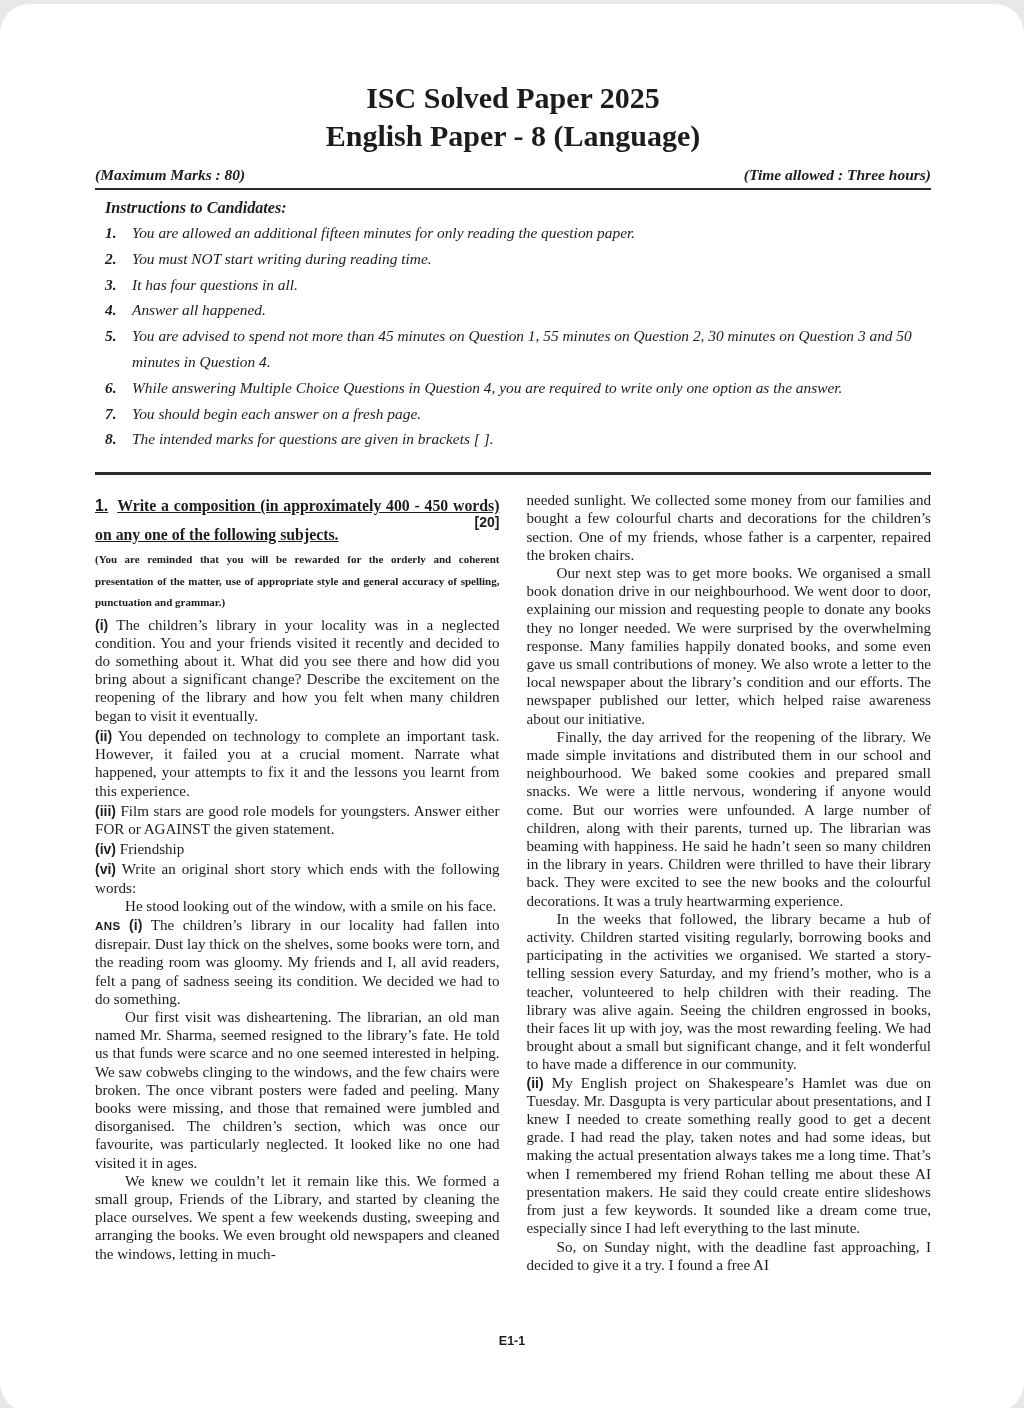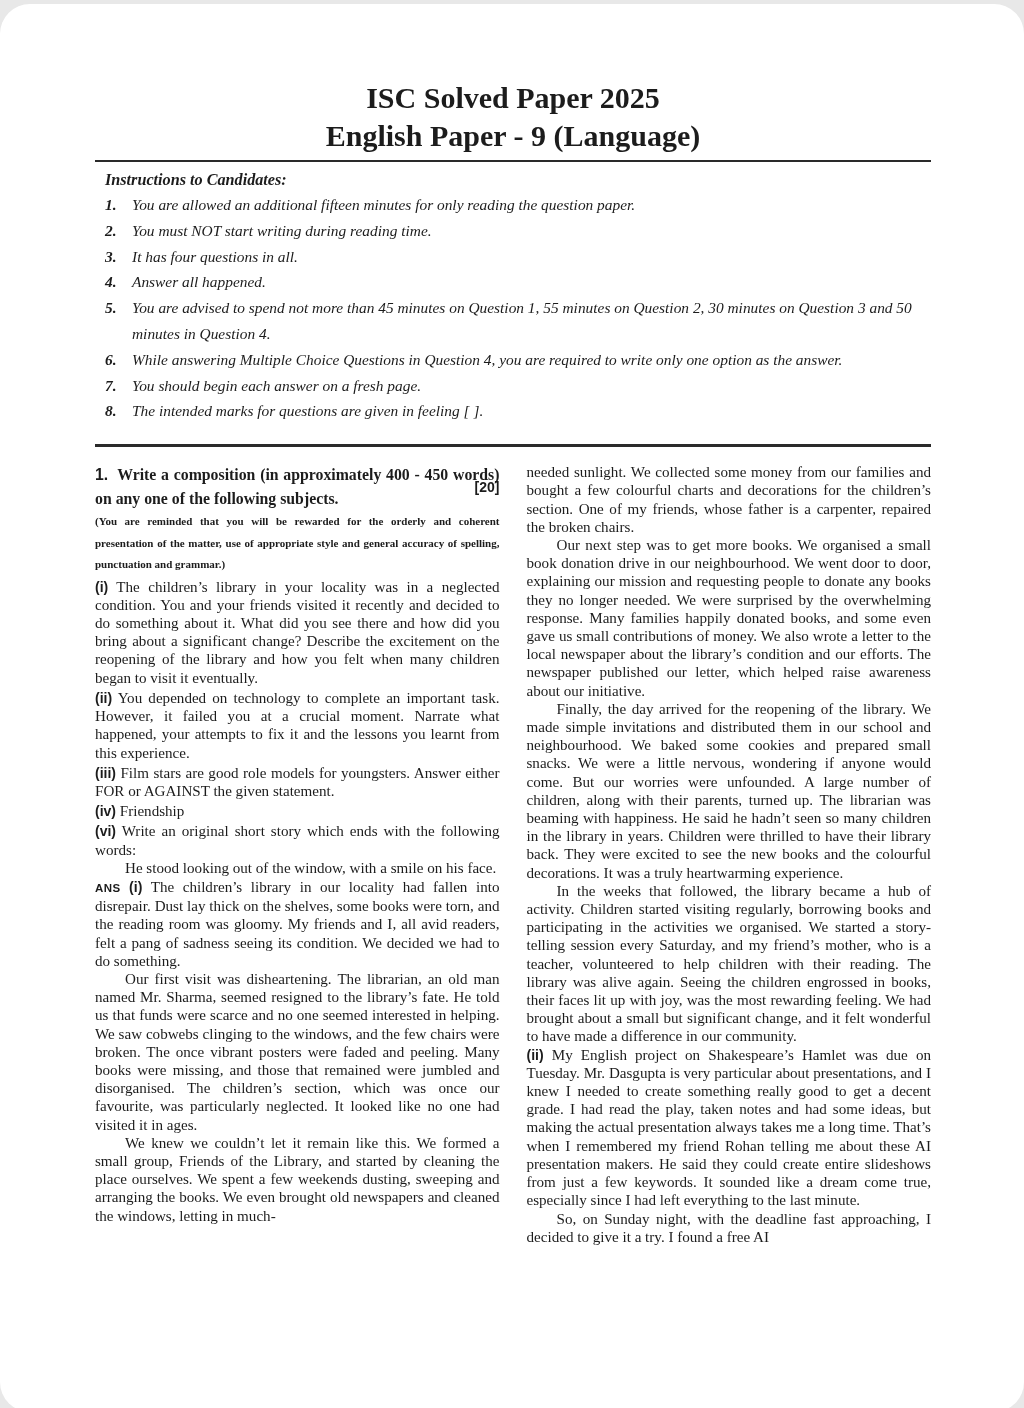--- a/index.html
+++ b/index.html
@@ -24,43 +24,47 @@
   .instr-heading{font-weight:bold;font-size:16.2px;line-height:24px;}
   .instr-item{display:flex;font-size:15.4px;line-height:25.8px;}
   .instr-num{font-weight:bold;width:27px;flex:none;}
   .instr-text{flex:1;}
 
   
   .columns{display:flex;gap:27px;margin-top:16px;}
   .col{width:405px;text-align:justify;font-size:15.1px;line-height:18.2px;}
   .col p{margin:0;}
 
-  .qhead{position:relative;font-weight:bold;font-size:15.8px;line-height:24px;text-align:justify;}
+  .qhead{position:relative;font-weight:bold;font-size:15.8px;line-height:29px;text-align:justify;text-decoration:underline;}
   .qnum{font-family:"Liberation Sans",sans-serif;font-size:15.8px;margin-right:9px;}
   .marks{position:absolute;right:0;bottom:12px;font-family:"Liberation Sans",sans-serif;font-size:14px;font-weight:bold;}
   .qnote{font-weight:bold;font-size:11px;line-height:21.5px;margin-top:5px;text-align:justify;}
 
   .opt{margin-top:2px !important;}
   .optlabel{font-weight:bold;font-family:"Liberation Sans",sans-serif;font-size:14px;}
   .indent{text-indent:30px;}
   .anslabel{font-family:"Liberation Sans",sans-serif;font-weight:bold;font-size:11.5px;letter-spacing:.4px;}
   .ansfirst{margin-top:1px !important;}
 
   .footer{position:absolute;top:1330px;left:0;width:1024px;text-align:center;
     font-family:"Liberation Sans",sans-serif;font-weight:bold;font-size:12.5px;}
 </style>
 </head>
 <body>
 
 <div class="page">
   <div class="content">
 
     <div class="title1">ISC Solved Paper 2025</div>
-    <div class="title2">English Paper - 9 (Language)</div>
+    <div class="title2">English Paper - 8 (Language)</div>
 
+    <div class="meta-row">
+      <span>(Maximum Marks : 80)</span>
+      <span>(Time allowed : Three hours)</span>
+    </div>
 
     <div class="rule-thin"></div>
 
     <div class="instructions">
       <div class="instr-heading">Instructions to Candidates:</div>
 
       <div class="instr-item">
         <span class="instr-num">1.</span>
         <span class="instr-text">You are allowed an additional fifteen minutes for only reading the question paper.</span>
       </div>
@@ -83,21 +87,21 @@
       <div class="instr-item">
         <span class="instr-num">6.</span>
         <span class="instr-text">While answering Multiple Choice Questions in Question 4, you are required to write only one option as the answer.</span>
       </div>
       <div class="instr-item">
         <span class="instr-num">7.</span>
         <span class="instr-text">You should begin each answer on a fresh page.</span>
       </div>
       <div class="instr-item">
         <span class="instr-num">8.</span>
-        <span class="instr-text">The intended marks for questions are given in feeling [ ].</span>
+        <span class="instr-text">The intended marks for questions are given in brackets [ ].</span>
       </div>
     </div>
 
     <div class="rule-thick"></div>
 
     <div class="columns">
 
       <div class="col">
         <p class="qhead"><span class="qnum">1.</span><span>Write a composition (in approximately 400 - 450 words) on any one of the following subjects.</span><span class="marks">[20]</span></p>
 
@@ -123,13 +127,14 @@
         <p class="indent">Finally, the day arrived for the reopening of the library. We made simple invitations and distributed them in our school and neighbourhood. We baked some cookies and prepared small snacks. We were a little nervous, wondering if anyone would come. But our worries were unfounded. A large number of children, along with their parents, turned up. The librarian was beaming with happiness. He said he hadn’t seen so many children in the library in years. Children were thrilled to have their library back. They were excited to see the new books and the colourful decorations. It was a truly heartwarming experience.</p>
         <p class="indent">In the weeks that followed, the library became a hub of activity. Children started visiting regularly, borrowing books and participating in the activities we organised. We started a story-telling session every Saturday, and my friend’s mother, who is a teacher, volunteered to help children with their reading. The library was alive again. Seeing the children engrossed in books, their faces lit up with joy, was the most rewarding feeling. We had brought about a small but significant change, and it felt wonderful to have made a difference in our community.</p>
 
         <p><span class="optlabel">(ii)</span> <span>My English project on Shakespeare’s Hamlet was due on Tuesday. Mr. Dasgupta is very particular about presentations, and I knew I needed to create something really good to get a decent grade. I had read the play, taken notes and had some ideas, but making the actual presentation always takes me a long time. That’s when I remembered my friend Rohan telling me about these AI presentation makers. He said they could create entire slideshows from just a few keywords. It sounded like a dream come true, especially since I had left everything to the last minute.</span></p>
         <p class="indent">So, on Sunday night, with the deadline fast approaching, I decided to give it a try. I found a free AI</p>
       </div>
 
     </div>
   </div>
 
+  <div class="footer">E1-1</div>
 </div>
 
 </body></html>

